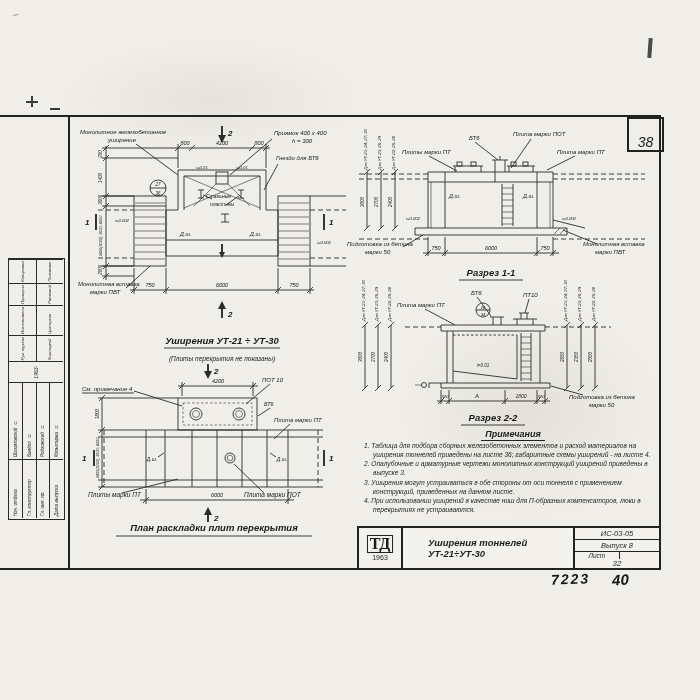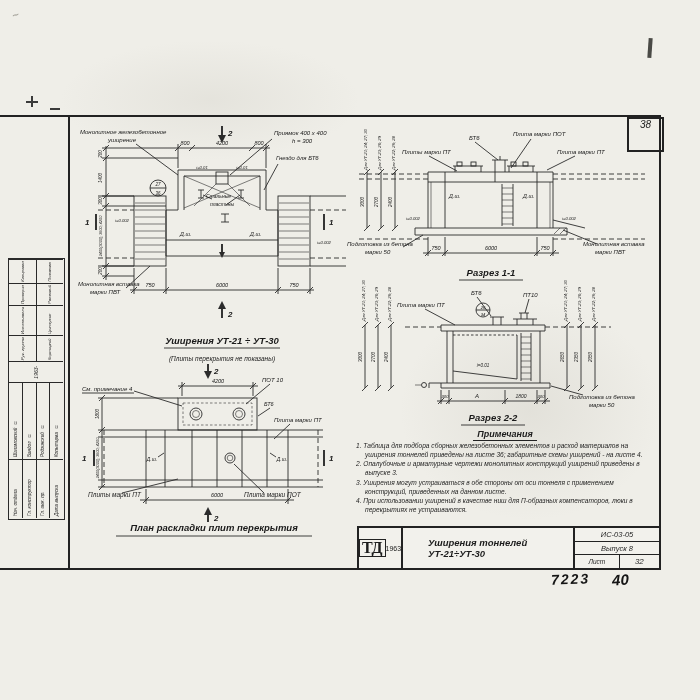--- a/index.html
+++ b/index.html
@@ -17,37 +17,37 @@
   .dash{stroke-dasharray:5 3;}
   .dash2{stroke-dasharray:2.5 2;}
   .fillb{fill:#2b2b2b;stroke:none;}
   .t45{font-size:4.5px;}.t42{font-size:4.2px;}.t38{font-size:3.8px;}
   .t5{font-size:5px;}.t55{font-size:5.5px;}.t6{font-size:6px;}.t65{font-size:6.5px;}
   .t8{font-size:8px;font-weight:bold;}
   .ttl{font-size:9.5px;font-weight:bold;}
   .mid{text-anchor:middle;}
   
   .corner38{position:absolute;left:627px;top:117px;width:33px;height:31px;border:2px solid #222;
-            display:flex;align-items:flex-start;justify-content:center;font-size:10px;font-style:italic;}
+            display:flex;align-items:flex-end;justify-content:center;font-size:14px;font-style:italic;}
   
-  .notes{position:absolute;left:356px;top:429px;width:298px;font-style:italic;}
+  .notes{position:absolute;left:364px;top:429px;width:298px;font-style:italic;}
   .notes-title{text-align:center;font-size:9px;font-weight:bold;margin-bottom:3px;}
   .notes-title span{border-bottom:1px solid #222;padding:0 4px 1px;}
   .note{font-size:6.6px;line-height:1.32;padding-left:9px;text-indent:-9px;margin-bottom:1px;}
   
   .tblock{position:absolute;left:357px;top:526px;width:304px;height:44px;border:2px solid #222;
           display:flex;box-sizing:border-box;background:rgba(255,255,255,.2);}
-  .tb-logo{width:42px;border-right:2px solid #222;display:flex;align-items:center;justify-content:center;}
+  .tb-logo{width:42px;border-right:2px solid #222;display:flex;flex-direction:column;align-items:center;justify-content:center;}
   .tb-logo .td{font-family:"Liberation Serif","DejaVu Serif",serif;font-size:16px;font-weight:bold;line-height:1;border:1.5px solid #222;padding:0 2px;}
   .tb-logo .yr{font-size:7px;margin-top:1px;}
   .tb-main{flex:1;display:flex;align-items:center;justify-content:center;font-size:9.5px;font-style:italic;font-weight:bold;padding-left:25px;}
   .tb-right{width:84px;border-left:2px solid #222;display:flex;flex-direction:column;}
   .tb-row{flex:1;border-bottom:1px solid #222;display:flex;align-items:center;justify-content:center;font-size:7.5px;font-style:italic;}
   .tb-row:last-child{border-bottom:none;}
-  .tb-sheet{display:flex;width:100%;height:100%;}
+  .tb-sheet{display:flex;width:100%;height:100%;flex-direction:column;}
   .tb-sheet .lab{width:52%;border-right:1px solid #222;display:flex;align-items:center;justify-content:center;font-size:6.5px;font-style:italic;}
   .tb-sheet .val{flex:1;display:flex;align-items:center;justify-content:center;font-size:8px;font-style:italic;}
   .footer-num{position:absolute;font-style:italic;font-weight:bold;color:#151515;}
   .fn1{left:551px;top:571px;font-size:14px;transform:rotate(-2deg);letter-spacing:2px;}
   .fn2{left:612px;top:571px;font-size:15px;transform:rotate(-3deg);}
   
   .stamp{position:absolute;left:8px;top:258px;width:57px;height:262px;border:1.5px solid #2a2a2a;box-sizing:border-box;}
   .stamp-rot{position:absolute;left:0;top:0;width:259px;height:54px;transform:rotate(-90deg) translateX(-259px);transform-origin:top left;display:flex;font-style:italic;}
   .sg{border-right:1px solid #2a2a2a;display:flex;flex-direction:column;}
   .sg-admin{width:58px;}

